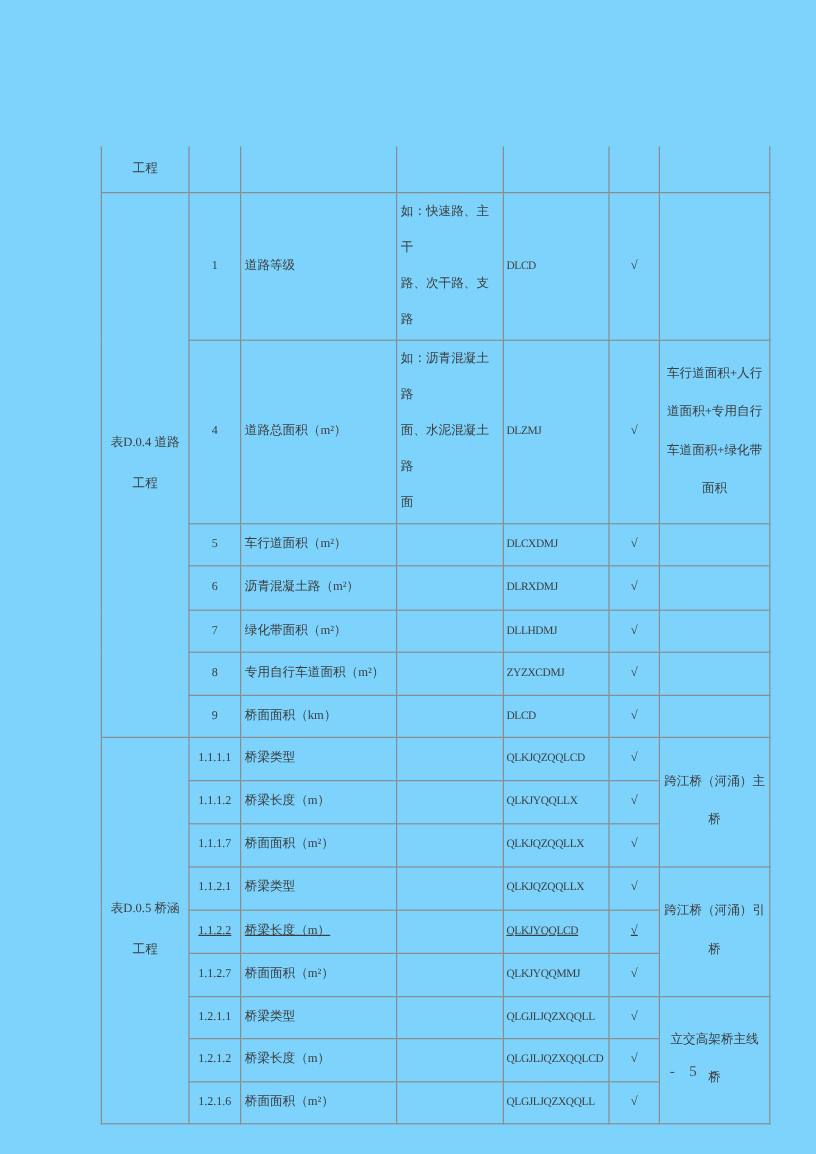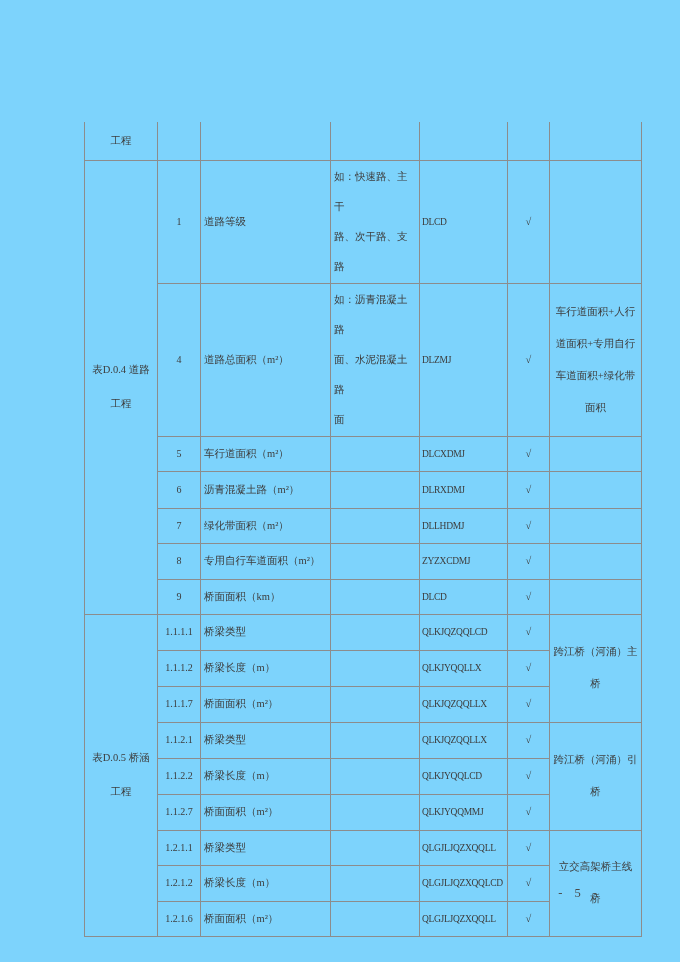--- a/index.html
+++ b/index.html
@@ -172,21 +172,21 @@
         </tr>
         <tr style="height: 36px;">
           <td class="c-no">1.1.2.1</td>
           <td class="c-item">桥梁类型</td>
           <td class="c-example"></td>
           <td class="c-code">QLKJQZQQLLX</td>
           <td class="c-check"><span>√</span></td>
           <td class="c-note" rowspan="3">跨江桥（河涌）引
 桥</td>
         </tr>
-        <tr style="height: 36px;">
+        <tr style="height: 36px; text-decoration: underline;">
           <td class="c-no">1.1.2.2</td>
           <td class="c-item">桥梁长度（m）</td>
           <td class="c-example"></td>
           <td class="c-code">QLKJYQQLCD</td>
           <td class="c-check"><span>√</span></td>
         </tr>
         <tr style="height: 36px;">
           <td class="c-no">1.1.2.7</td>
           <td class="c-item">桥面面积（m²）</td>
           <td class="c-example"></td>

